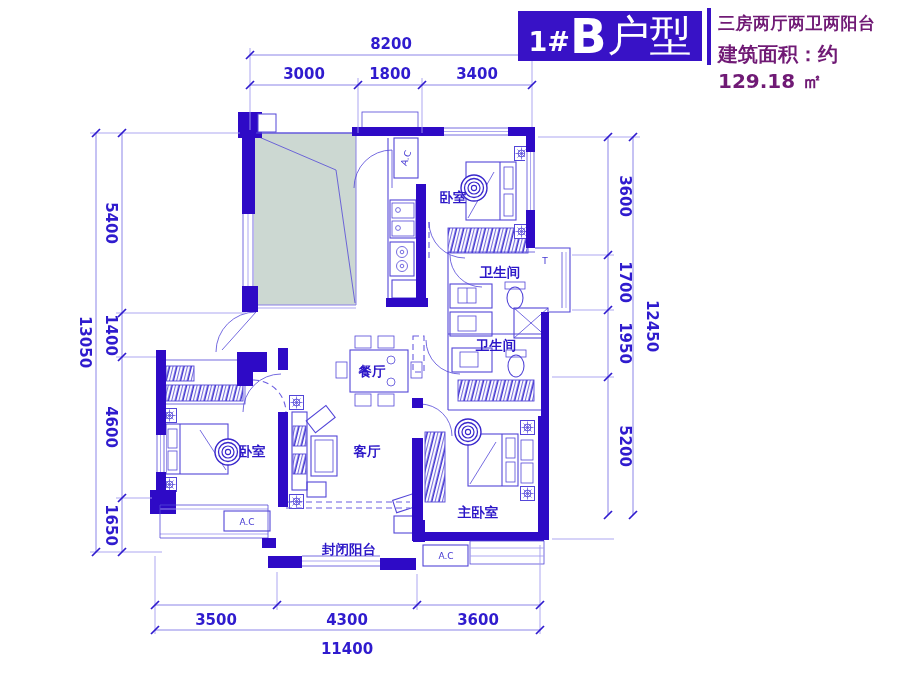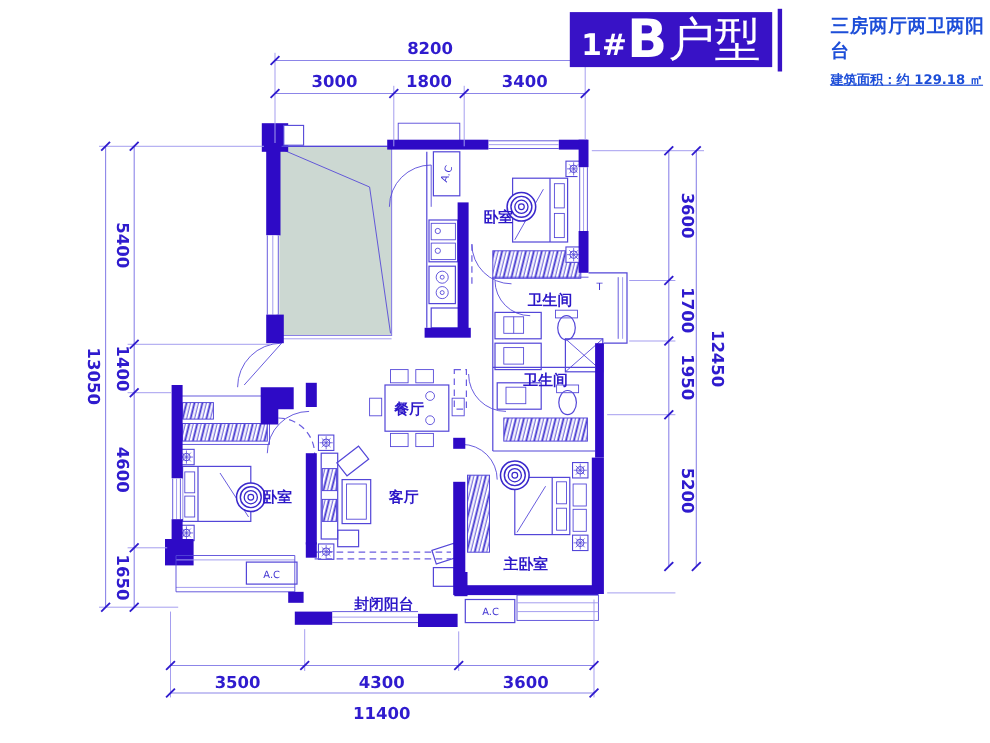--- a/index.html
+++ b/index.html
@@ -7,23 +7,23 @@
          font-family:"DejaVu Sans","Liberation Sans",sans-serif;}
   .stage svg{position:absolute;left:0;top:0;}
   
   .titleblock{position:absolute;left:518px;top:11px;width:184px;height:50px;
               background:#3812C6;color:#fff;display:flex;align-items:center;justify-content:center;
               line-height:1;}
   .t-prefix{font-size:27px;font-weight:bold;margin-top:10px;}
   .t-letter{font-size:48px;font-weight:bold;letter-spacing:1px;}
   .t-suffix{font-size:42px;font-weight:normal;}
   .title-divider{position:absolute;left:707px;top:8px;width:4px;height:57px;background:#3812C6;}
-  .headinfo{position:absolute;left:718px;top:12px;color:#1d4ed8;margin-left:37px;}
+  .headinfo{position:absolute;left:718px;top:12px;color:#701a75;}
   .headinfo .line1{font-size:17px;font-weight:bold;letter-spacing:0.5px;}
-  .headinfo .line2{font-size:12px;font-weight:600;margin-top:6px;text-decoration:underline;}
+  .headinfo .line2{font-size:20px;font-weight:600;margin-top:6px;}
   
   .w   {fill:#2E0AC6;stroke:none;}
   .ln  {stroke:#5346D8;stroke-width:1.1;fill:none;}
   .ln2 {stroke:#5346D8;stroke-width:0.8;fill:none;}
   .lt  {stroke:#A49DEF;stroke-width:0.9;fill:none;}
   .dl  {stroke:#8C85E8;stroke-width:1;fill:none;}
   .tick{stroke:#2F1BCE;stroke-width:1.7;}
   .dash{stroke:#6A5CE0;stroke-width:1.1;fill:none;stroke-dasharray:6 4;}
   .hatchrect{fill:url(#hatch);stroke:#5346D8;stroke-width:0.9;}
   text.dim {font-size:15px;fill:#2F1BCE;font-weight:600;text-anchor:middle;}

